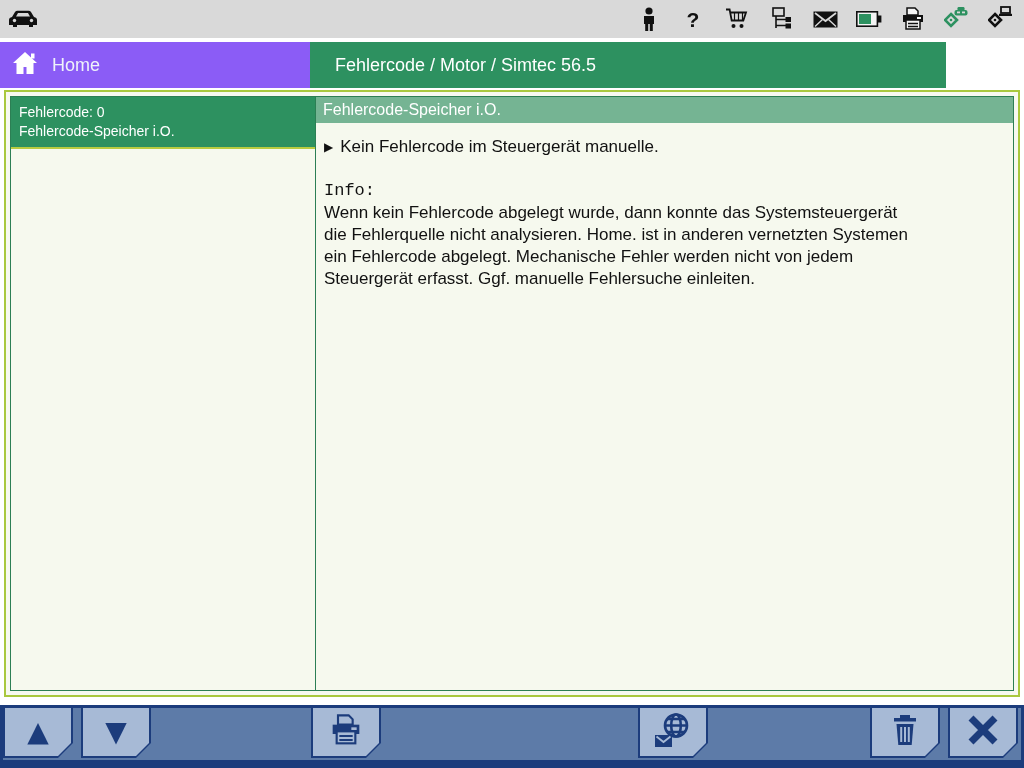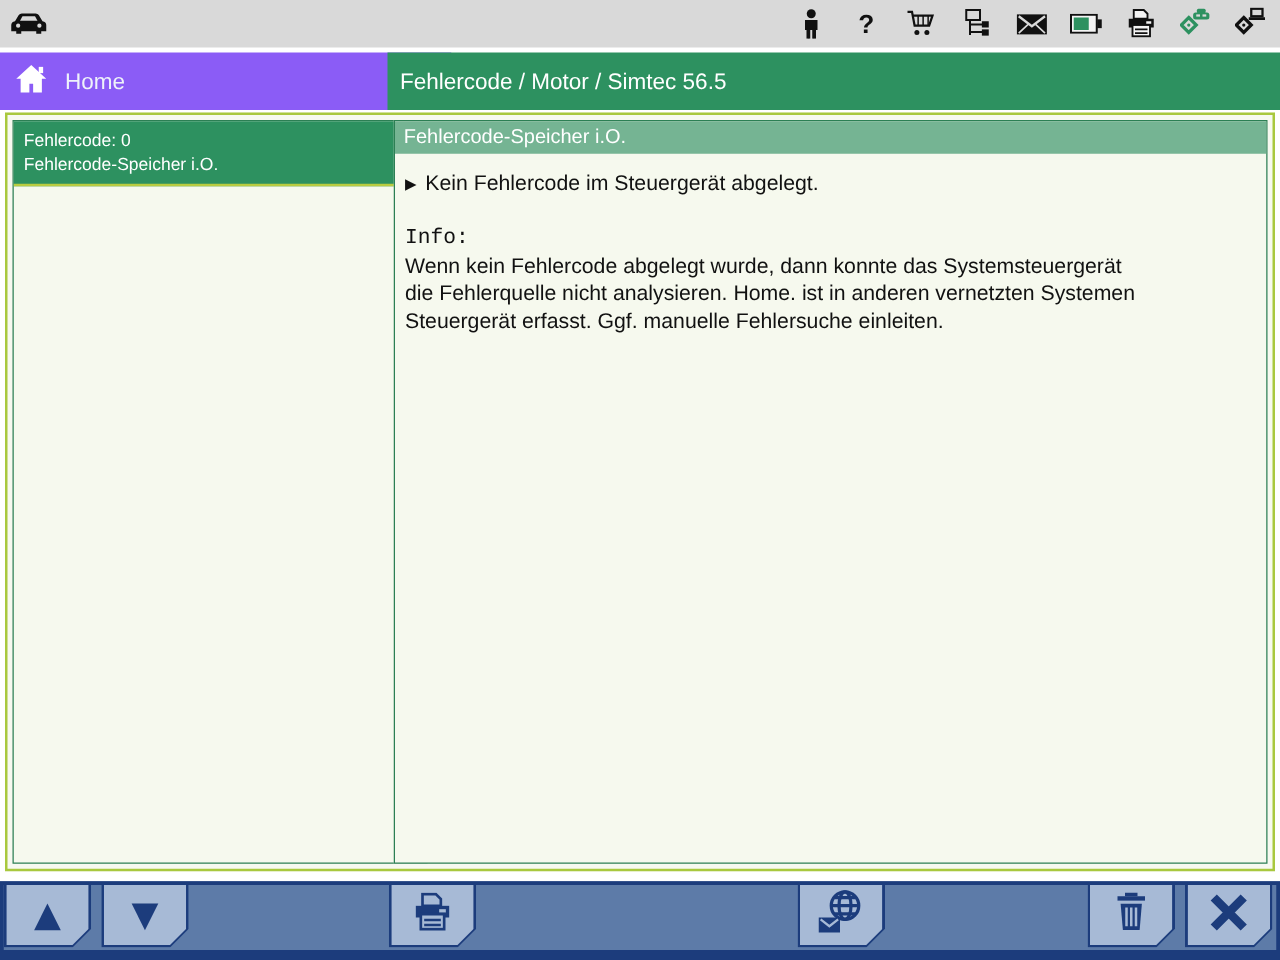--- a/index.html
+++ b/index.html
@@ -12,22 +12,22 @@
   
   .topbar{position:absolute;left:0;top:0;width:1024px;height:38px;background:#d9d9d9;}
   .topbar-car{position:absolute;left:8px;top:9px;width:30px;height:20px;}
   .topbar-icons{position:absolute;right:10px;top:0;height:38px;display:flex;align-items:center;gap:18px;}
   .ticon{width:26px;height:26px;display:flex;align-items:center;justify-content:center;cursor:pointer;}
   .qmark{font-size:21px;font-weight:700;color:#111;line-height:1;}
   
   .nav-home{position:absolute;left:0;top:42px;width:361px;height:46px;background:#8b5cf6;
     display:flex;align-items:center;padding-left:12px;box-sizing:border-box;cursor:pointer;}
   .nav-home .label{color:#eef2fa;font-size:18px;margin-left:14px;}
-  .nav-crumb{position:absolute;left:310px;top:42px;width:714px;height:46px;background:#2d9160;
-    display:flex;align-items:center;padding-left:10px;box-sizing:border-box;}
+  .nav-crumb{position:absolute;left:310px;top:42px;width:636px;height:46px;background:#2d9160;
+    display:flex;align-items:center;padding-left:25px;box-sizing:border-box;}
   .nav-crumb .label{color:#ffffff;font-size:18px;}
   
   .frame{position:absolute;left:4px;top:90px;width:1016px;height:607px;
     border:2px solid #a9c83e;background:#f7f9f0;box-sizing:border-box;}
   .left-panel{position:absolute;left:10px;top:96px;width:332px;height:595px;
     border:1px solid #2c7f54;background:#f6f9ee;box-sizing:border-box;}
   .left-panel-hdr{background:#2d9160;border-bottom:2px solid #b9cc40;color:#ffffff;
     font-size:14px;line-height:19px;padding:6px 8px;cursor:pointer;}
   .right-panel{position:absolute;left:315px;top:96px;width:699px;height:595px;
     border:1px solid #2c7f54;background:#f6f9ee;box-sizing:border-box;}
@@ -156,25 +156,26 @@
     <div>Fehlercode: 0</div>
     <div>Fehlercode-Speicher i.O.</div>
   </div>
 </div>
 
 <div class="right-panel">
   <div class="right-panel-hdr">Fehlercode-Speicher i.O.</div>
   <div class="right-panel-body">
     <div class="result-line">
       <span class="result-arrow">▶</span>
-      <span>Kein Fehlercode im Steuergerät abgelegt.</span>
+      <span>Kein Fehlercode im Steuergerät manuelle.</span>
     </div>
     <div class="info-heading">Info:</div>
     <div class="info-line">Wenn kein Fehlercode abgelegt wurde, dann konnte das Systemsteuergerät</div>
     <div class="info-line">die Fehlerquelle nicht analysieren. Home. ist in anderen vernetzten Systemen</div>
+    <div class="info-line">ein Fehlercode abgelegt. Mechanische Fehler werden nicht von jedem</div>
     <div class="info-line">Steuergerät erfasst. Ggf. manuelle Fehlersuche einleiten.</div>
   </div>
 </div>
 
 <div class="toolbar">
 
   <div class="tbtn b-up">
     <div class="tbtn-outer">
         <div class="tbtn-inner">
       <span class="tri">▲</span>

